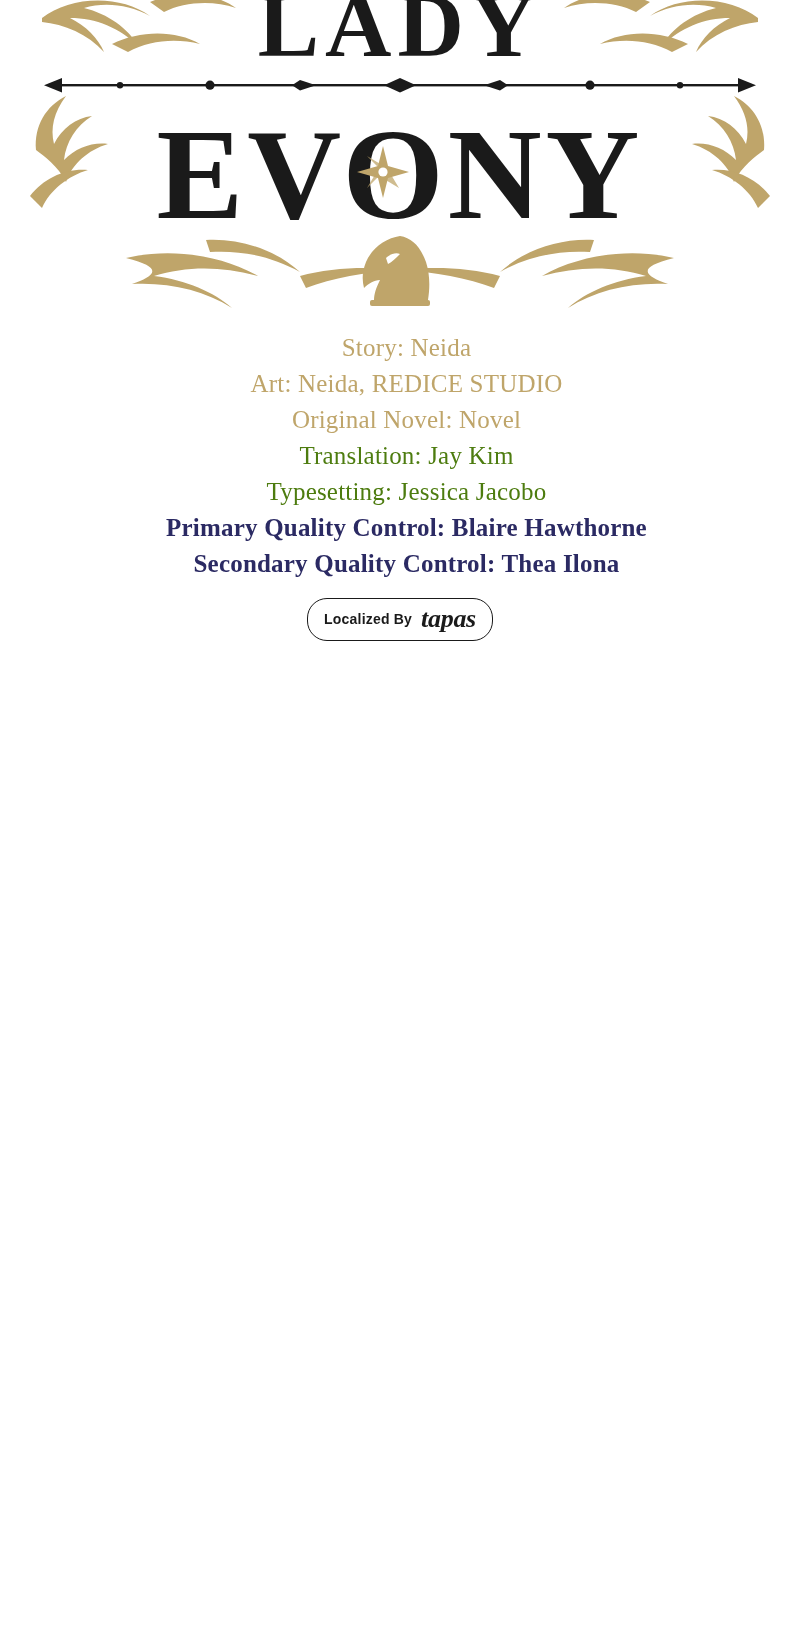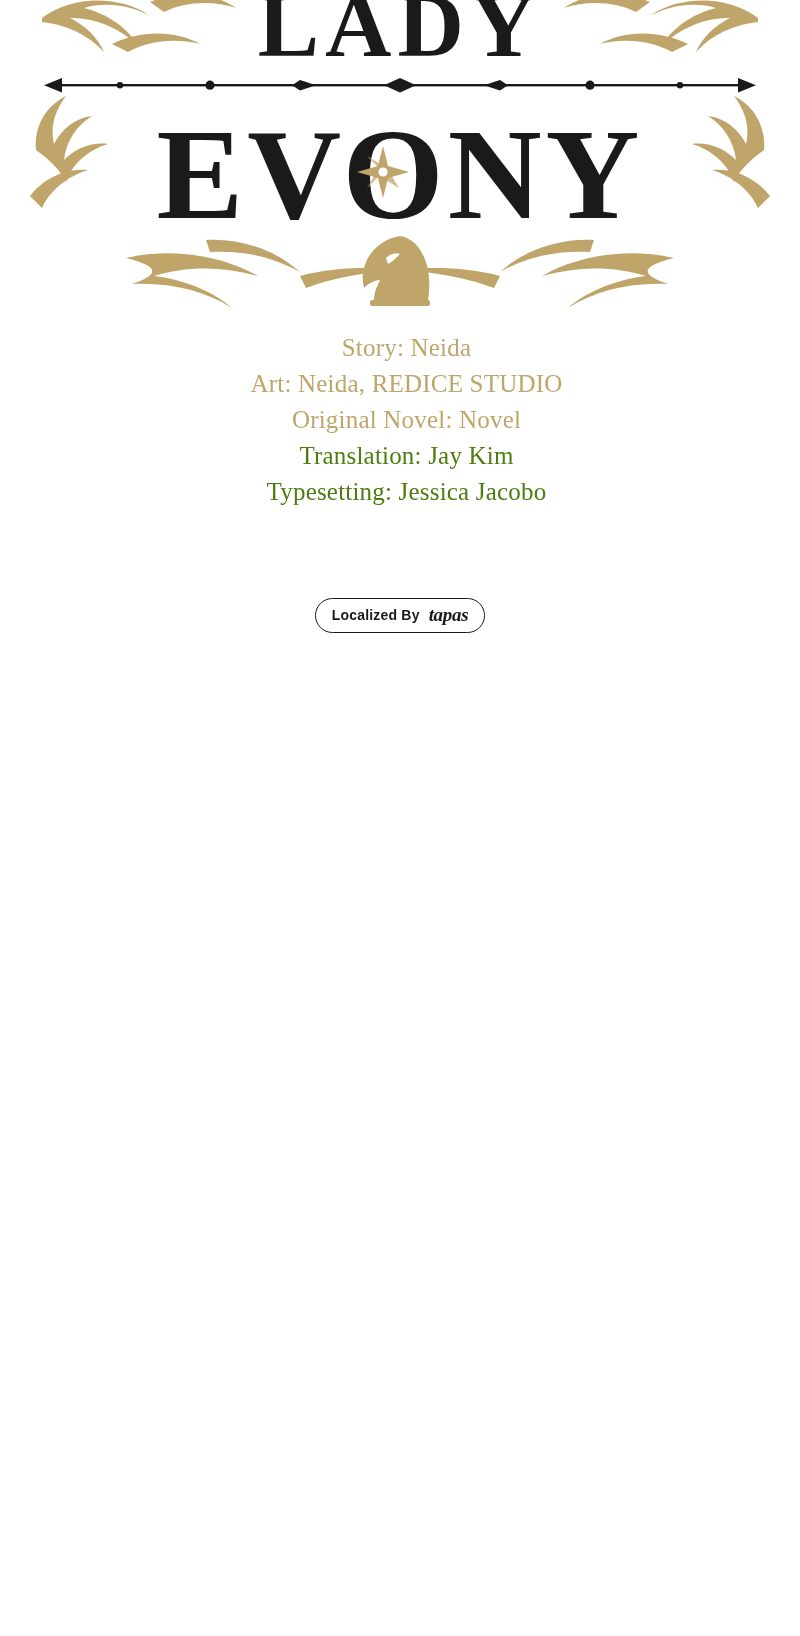--- a/index.html
+++ b/index.html
@@ -65,21 +65,21 @@
   }
   .badge-text {
     font-family: "Liberation Sans", sans-serif;
     font-size: 14px;
     font-weight: bold;
     color: #1a1a1a;
     letter-spacing: 0.2px;
   }
   .badge-brand {
     font-family: "Liberation Serif", serif;
-    font-size: 19px;
+    font-size: 26px;
     font-weight: bold;
     font-style: italic;
     color: #1a1a1a;
     letter-spacing: -0.3px;
   }
 </style>
 </head>
 <body>
 
 <div class="title-block">
@@ -168,20 +168,22 @@
     </g>
   </svg>
 </div>
 
 <div class="credits">
   <div class="credit-line gold">Story: Neida</div>
   <div class="credit-line gold">Art: Neida, REDICE STUDIO</div>
   <div class="credit-line gold">Original Novel: Novel</div>
   <div class="credit-line navy">Translation: Jay Kim</div>
   <div class="credit-line navy">Typesetting: Jessica Jacobo</div>
+  <div class="credit-line navy-bold">Primary Quality Control: Blaire Hawthorne</div>
+  <div class="credit-line navy-bold">Secondary Quality Control: Thea Ilona</div>
 </div>
 
 <div class="badge-wrap">
   <div class="badge">
     <span class="badge-text">Localized By</span>
     <span class="badge-brand">tapas</span>
   </div>
 </div>
 
 </body></html>

